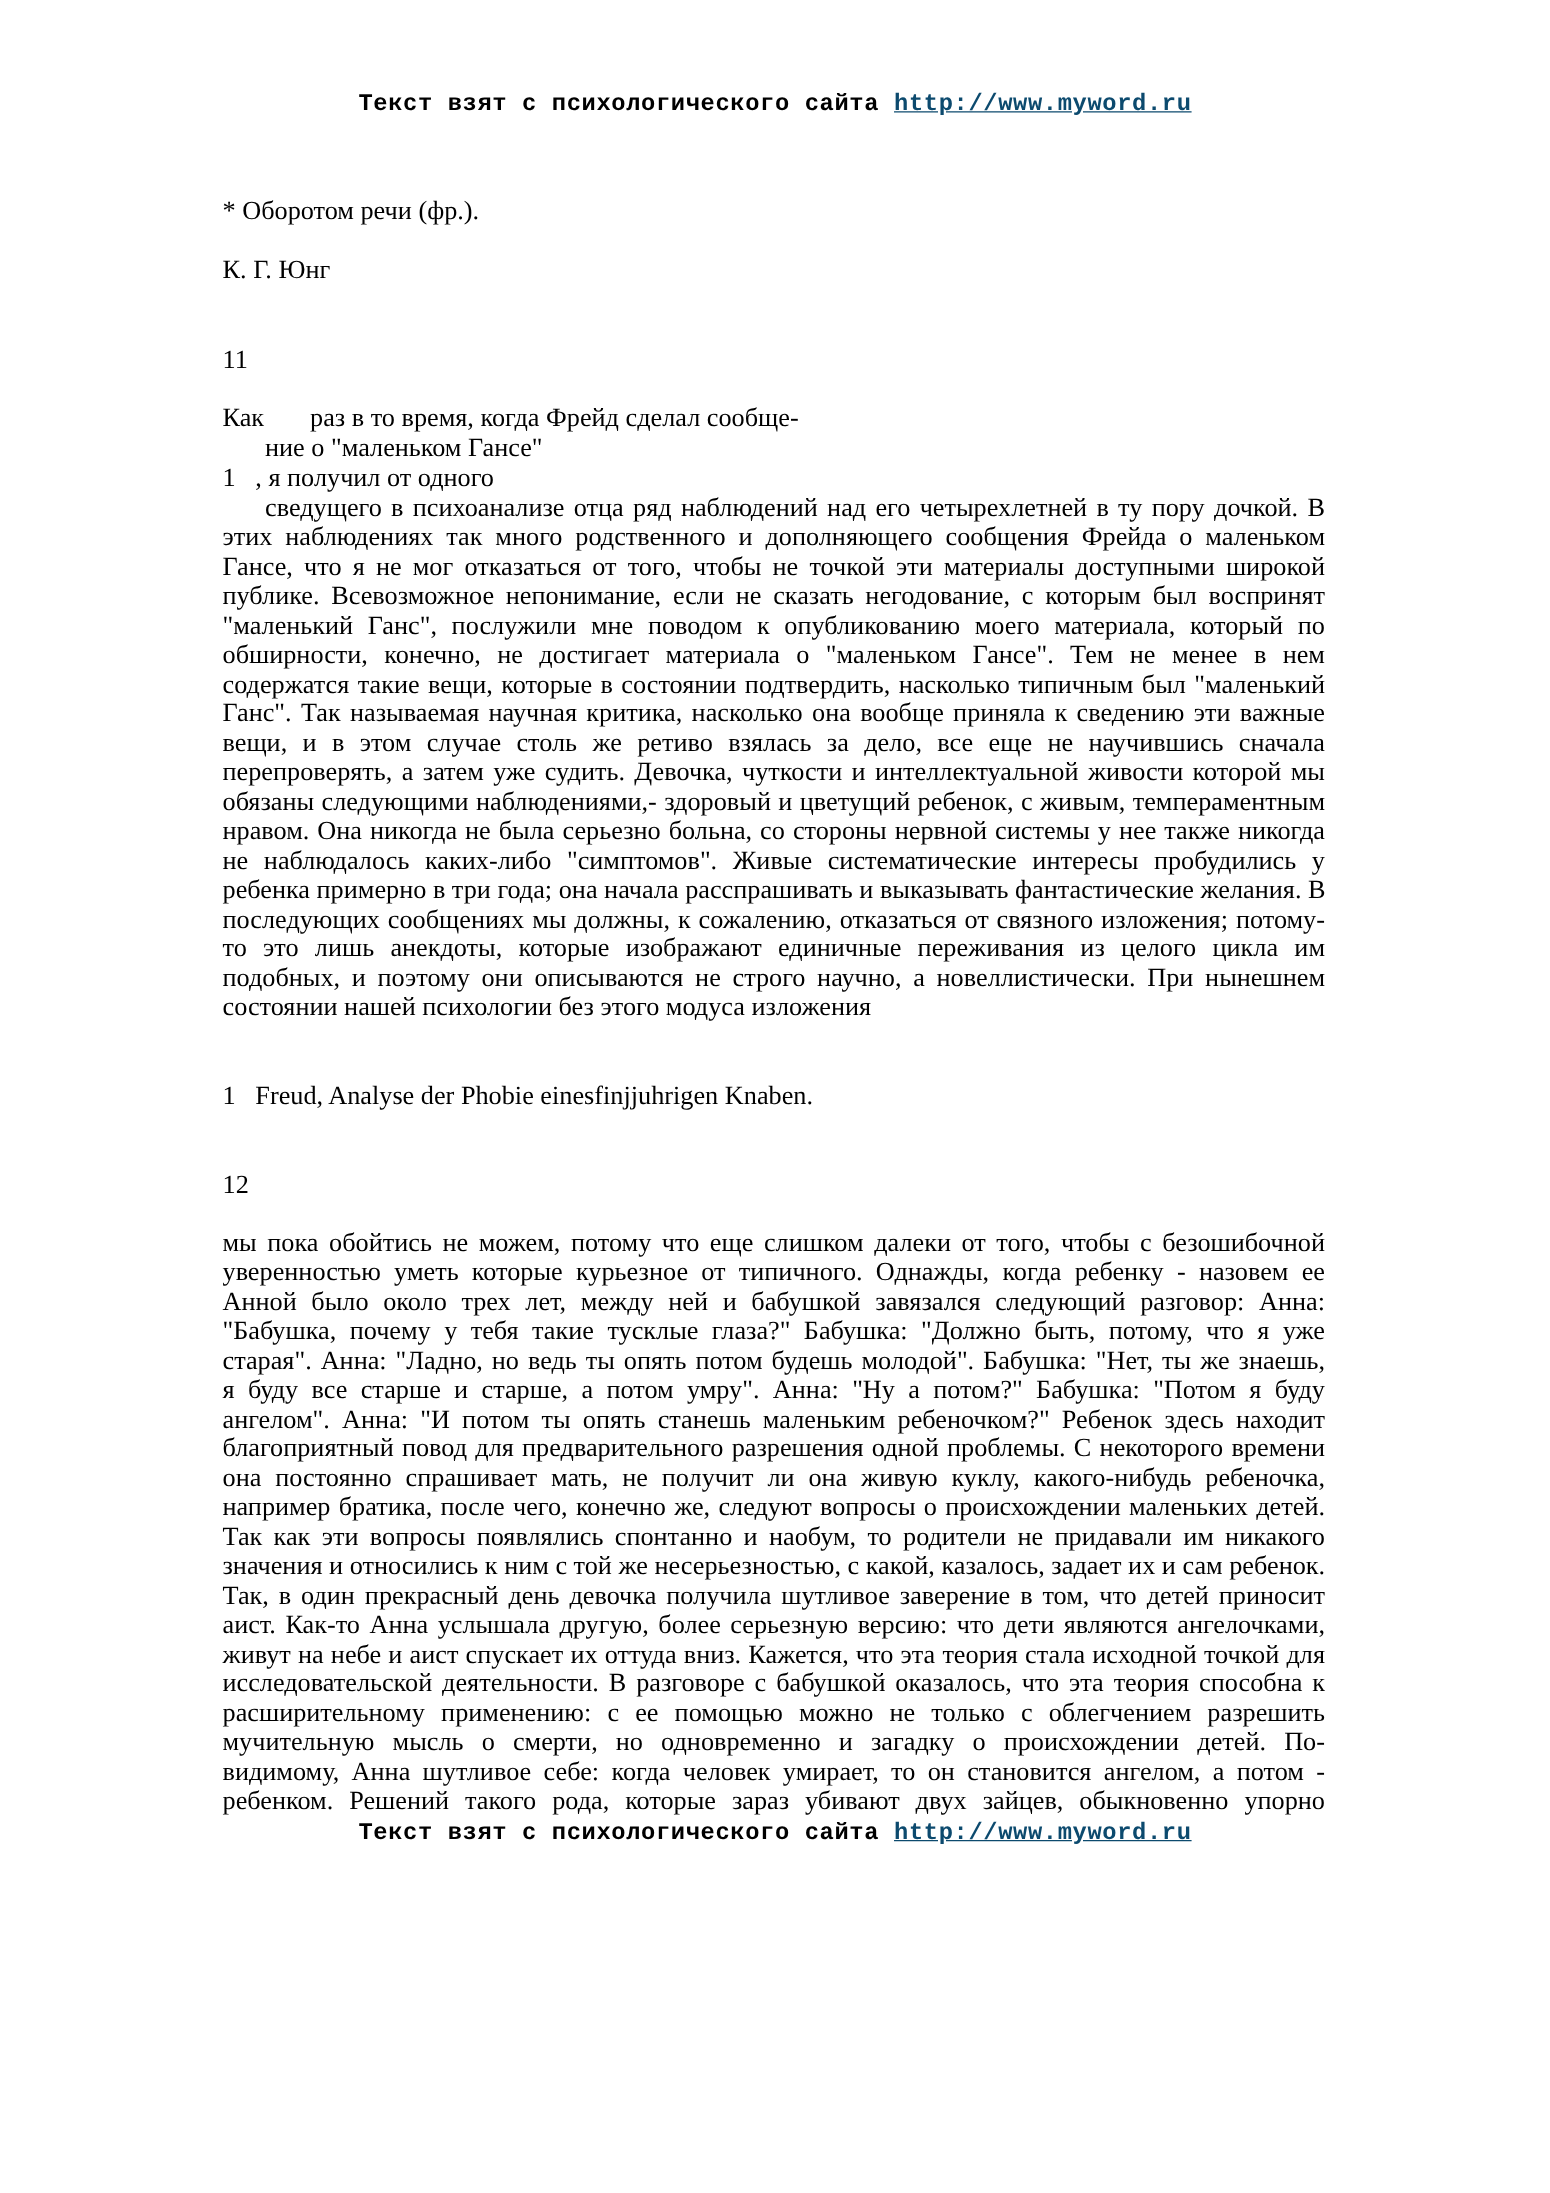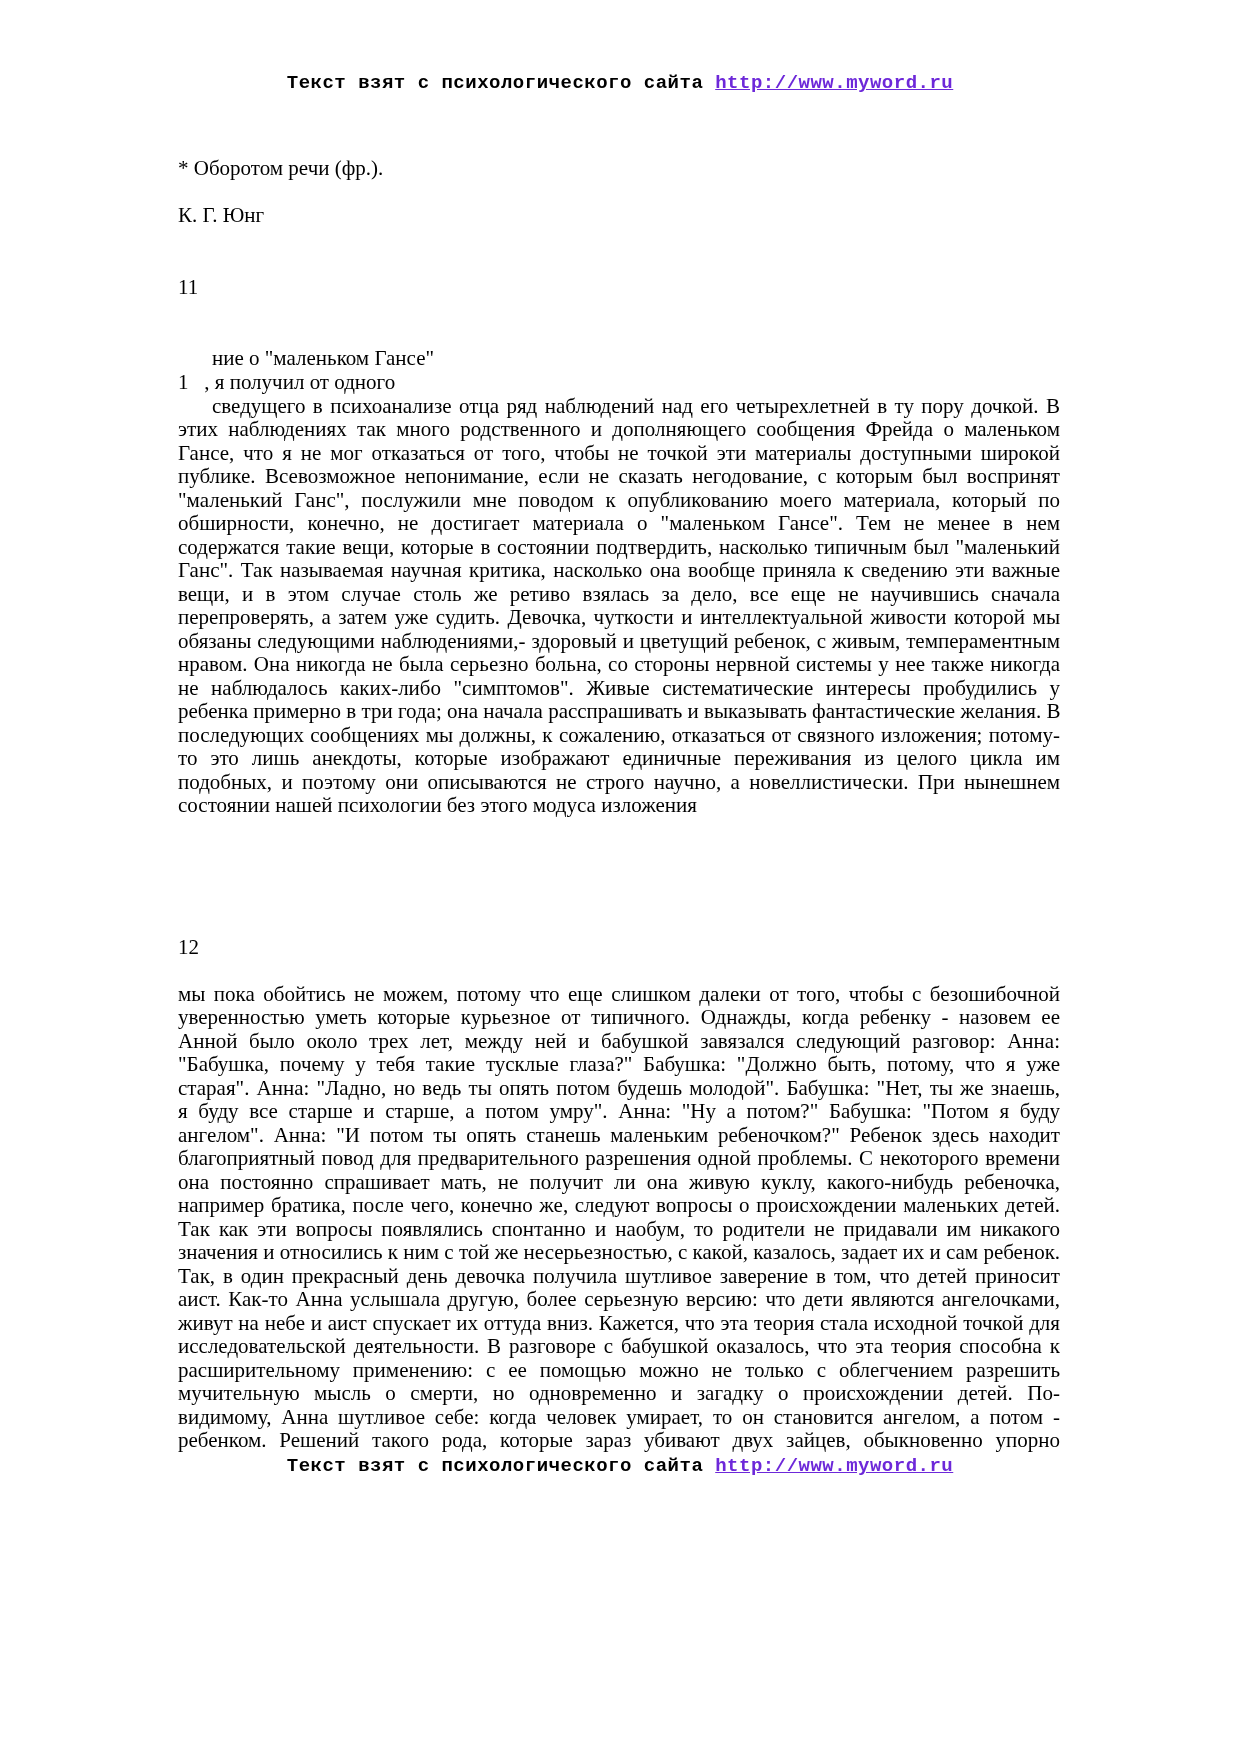--- a/index.html
+++ b/index.html
@@ -5,21 +5,21 @@
     html, body { margin: 0; padding: 0; background: #ffffff; }
     body { width: 1240px; height: 1754px; position: relative; overflow: hidden; color: #000; }
     .page { position: absolute; left: 0; top: 0; width: 1240px; height: 1754px; }
     .header, .footer {
       position: absolute; left: 0; width: 1240px; text-align: center;
       font-family: "Liberation Mono", "DejaVu Sans Mono", monospace;
       font-size: 19px; font-weight: bold; letter-spacing: 0.5px; white-space: nowrap;
     }
     .header { top: 72px; }
     .footer { top: 1675px; }
-    .header .url, .footer .url { color: #6d28d9; text-decoration: underline; font-weight: bold; }
+    .header .url, .footer .url { color: #0c4a6e; text-decoration: underline; font-weight: bold; }
     .serif { font-family: "Liberation Serif", "DejaVu Serif", serif; font-size: 21px; line-height: 24px; }
     .abs { position: absolute; left: 178px; white-space: nowrap; }
     .line {
       position: absolute; left: 178px; width: 882px;
       font-family: "Liberation Serif", "DejaVu Serif", serif; font-size: 21px; line-height: 24px;
       text-align: justify; text-align-last: justify; white-space: nowrap;
     }
     .line.last { text-align-last: left; }
     .line.indent { left: 212px; width: 848px; }
   </style>
@@ -30,20 +30,21 @@
 
   <div class="header">
     <span>Текст взят с психологического сайта</span>
     <a class="url">http://www.myword.ru</a>
   </div>
 
   <div class="serif abs" style="top:156px;text-align:center;">*   Оборотом речи (фр.).</div>
   <div class="serif abs" style="top:203px;text-align:center;">К.  Г.  Юнг</div>
   <div class="serif abs" style="top:275px;">11</div>
 
+  <div class="serif abs" style="top:322px; white-space:pre;">Как       раз в то время, когда Фрейд сделал сообще-</div>
   <div class="serif abs" style="top:346px; left:212px;">ние о "маленьком Гансе"</div>
   <div class="serif abs" style="top:370px; white-space:pre;">1   , я получил от одного</div>
 
   <div>
     <div class="line indent" style="top:394px;">сведущего в психоанализе отца ряд наблюдений над его четырехлетней в ту пору дочкой.     В</div>
     <div class="line" style="top:417px;">этих наблюдениях так много родственного и дополняющего   сообщения Фрейда о маленьком</div>
     <div class="line" style="top:441px;">Гансе, что я не мог отказаться от того, чтобы не точкой эти материалы доступными    широкой</div>
     <div class="line" style="top:464px;">публике. Всевозможное непонимание, если не сказать негодование, с которым был воспринят</div>
     <div class="line" style="top:488px;">"маленький Ганс", послужили мне поводом к опубликованию моего материала, который по</div>
     <div class="line" style="top:511px;">обширности, конечно, не достигает материала о "маленьком Гансе". Тем не менее в нем</div>
@@ -54,20 +55,21 @@
     <div class="line" style="top:629px;">обязаны следующими  наблюдениями,-  здоровый и цветущий ребенок, с живым, темпераментным</div>
     <div class="line" style="top:652px;">нравом. Она никогда не была серьезно больна, со стороны нервной системы  у нее также никогда</div>
     <div class="line" style="top:676px;">не наблюдалось каких-либо "симптомов".      Живые   систематические интересы пробудились у</div>
     <div class="line" style="top:699px;">ребенка примерно в три года; она начала расспрашивать и выказывать фантастические желания. В</div>
     <div class="line" style="top:723px;">последующих сообщениях  мы должны,  к сожалению,  отказаться от связного изложения; потому-</div>
     <div class="line" style="top:746px;">то это лишь анекдоты, которые изображают единичные   переживания   из целого цикла им</div>
     <div class="line" style="top:770px;">подобных, и  поэтому они описываются  не строго научно, а новеллистически. При нынешнем</div>
     <div class="line last" style="top:793px;">состоянии нашей психологии без этого модуса изложения</div>
   </div>
 
+  <div class="serif abs" style="top:864px; white-space:pre;">1   Freud, Analyse der Phobie einesfinjjuhrigen Knaben.</div>
   <div class="serif abs" style="top:935px;">12</div>
 
   <div>
     <div class="line" style="top:982px;">мы пока обойтись не можем, потому что еще слишком далеки от  того, чтобы с безошибочной</div>
     <div class="line" style="top:1005px;">уверенностью уметь  которые  курьезное от типичного.   Однажды,   когда ребенку -  назовем ее</div>
     <div class="line" style="top:1029px;">Анной  было около трех лет, между ней и бабушкой завязался следующий разговор:    Анна:</div>
     <div class="line" style="top:1052px;">"Бабушка, почему у тебя такие тусклые глаза?"   Бабушка: "Должно  быть, потому, что я уже</div>
     <div class="line" style="top:1076px;">старая".   Анна: "Ладно, но ведь ты опять потом будешь молодой".   Бабушка: "Нет, ты же знаешь,</div>
     <div class="line" style="top:1099px;">я буду все старше и старше, а потом умру".    Анна: "Ну а потом?"    Бабушка: "Потом  я буду</div>
     <div class="line" style="top:1123px;">ангелом".   Анна: "И потом  ты опять станешь маленьким ребеночком?"   Ребенок здесь  находит</div>

